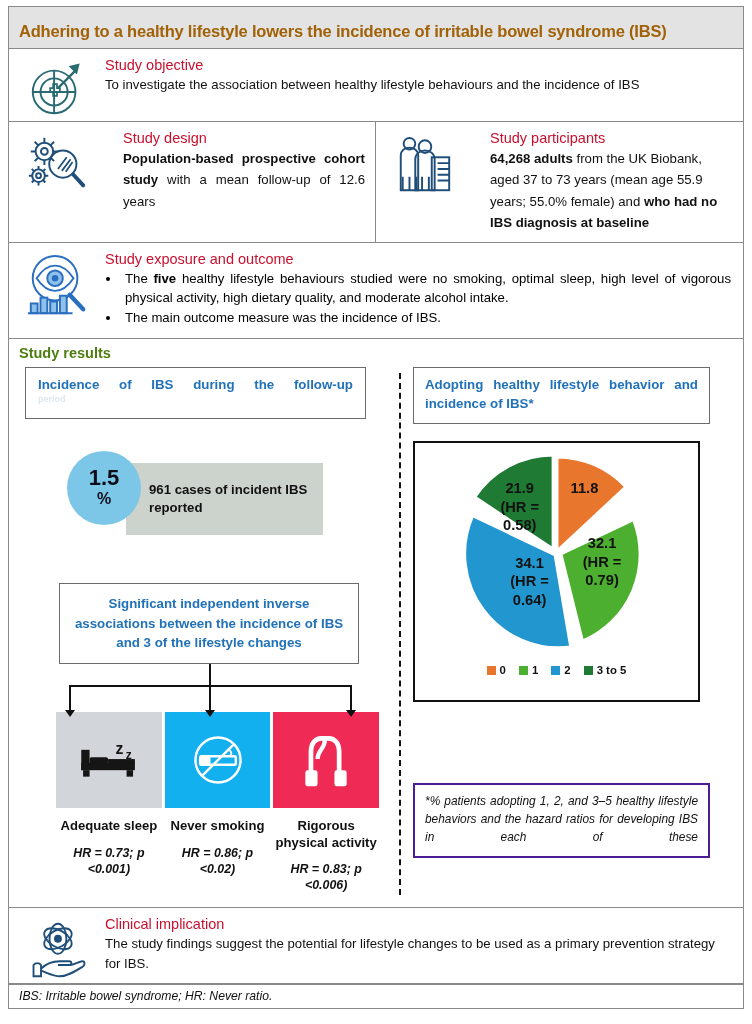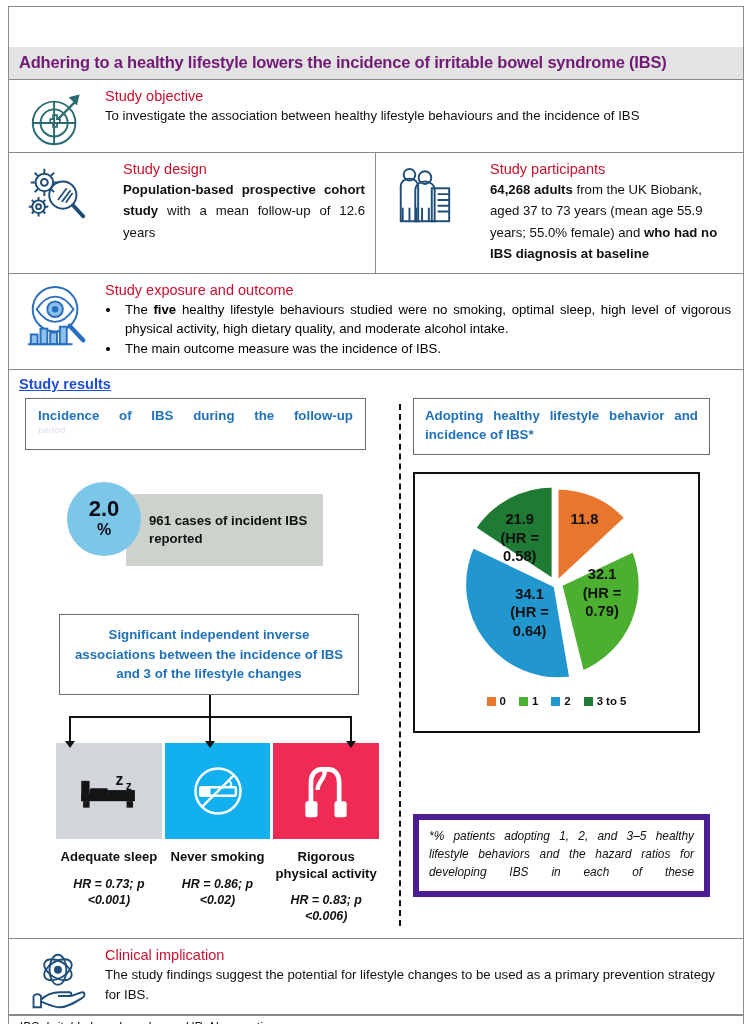--- a/index.html
+++ b/index.html
@@ -17,27 +17,26 @@
   .frame {
     border: 1px solid #8a8a8a;
     width: 736px;
     background: #fff;
   }
 
   
   .title-bar {
     background: #e3e3e3;
     border-bottom: 1px solid #8a8a8a;
-    padding: 6px 10px 7px 10px;
+    padding: 15px 10px 7px 10px;
     font-size: 16.5px;
     font-weight: bold;
-    color: #701a75;
+    color: #a16207;
     letter-spacing: -0.2px;
     white-space: nowrap;
-    margin-top: 40px;
   }
 
   
   .sec {
     display: flex;
     border-bottom: 1px solid #8a8a8a;
   }
   .sec:last-child { border-bottom: none; }
   .icon-cell {
     width: 96px;
@@ -73,21 +72,21 @@
   ul.bullets { margin: 2px 0 0 16px; }
   ul.bullets li { font-size: 13.2px; line-height: 1.46; margin-bottom: 1px; text-align: justify; padding-left: 4px; }
 
   
   .results {
     position: relative;
     padding: 6px 10px 8px 10px;
     border-bottom: 1px solid #8a8a8a;
     height: 569px;
   }
-  .results-head { color:#1d4ed8; font-weight:bold; font-size:14.5px; margin-bottom:6px;text-decoration:underline; }
+  .results-head { color:#4d7c0f; font-weight:bold; font-size:14.5px; margin-bottom:6px; }
   .results-grid { display: flex; height: 534px; }
   .res-left { width: 374px; flex: 0 0 374px; position: relative; }
   .divider { width: 0; border-left: 2px dashed #111; margin: 6px 12px 6px 6px; }
   .res-right { flex: 1 1 auto; position: relative; }
 
   .blue-box {
     border: 1px solid #6b6b6b;
     color: #2272b9;
     font-weight: bold;
     font-size: 13.3px;
@@ -174,21 +173,21 @@
     position: absolute; left: 0; right: 0; bottom: 24px;
     display: flex; justify-content: center; gap: 13px;
     font-size: 11.4px; font-weight: bold; color: #111;
   }
   .legend .li { display: flex; align-items: center; gap: 4px; }
   .legend .sw { width: 9px; height: 9px; display: inline-block; }
 
   .foot-note {
     position: absolute; left: 0; top: 416px;
     width: 297px;
-    border: 6px solid #4c1d95;
+    border: 2px solid #4c1d95;
     padding: 8px 10px 9px 10px;
     font-style: italic; font-size: 11.9px; line-height: 1.5;
     color: #111; text-align: justify; text-align-last: justify;
   }
 
   
   .footnote-bar {
     border-top: 1px solid #8a8a8a;
     padding: 4px 10px 5px 10px;
     font-style: italic; font-size: 12.2px; color: #111;
@@ -291,21 +290,21 @@
 
       <div class="res-left">
         <div class="blue-box box-incidence">
           <span>Incidence of IBS during the follow-up</span>
           <span class="ghost">period</span>
         </div>
 
         <div class="stat-row">
           <div class="gray-box">961 cases of incident IBS reported</div>
           <div class="circle">
-            <span class="num">2.0</span>
+            <span class="num">1.5</span>
             <span class="pct">%</span>
           </div>
         </div>
 
         <div class="blue-box box-assoc">Significant independent inverse associations between the incidence of IBS and 3 of the lifestyle changes</div>
 
         <div class="connector">
           <div class="v-stem"></div>
           <div class="h-bar"></div>
           <div class="arrow a1"></div>

